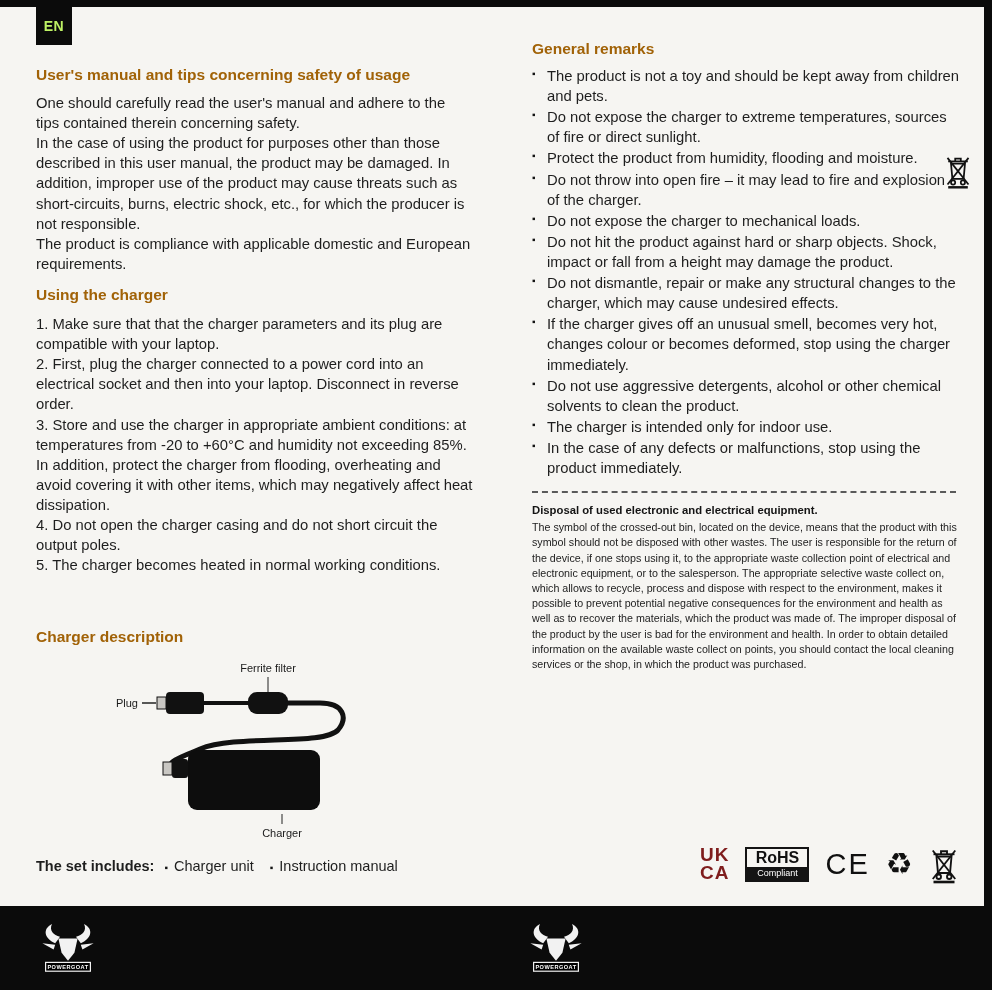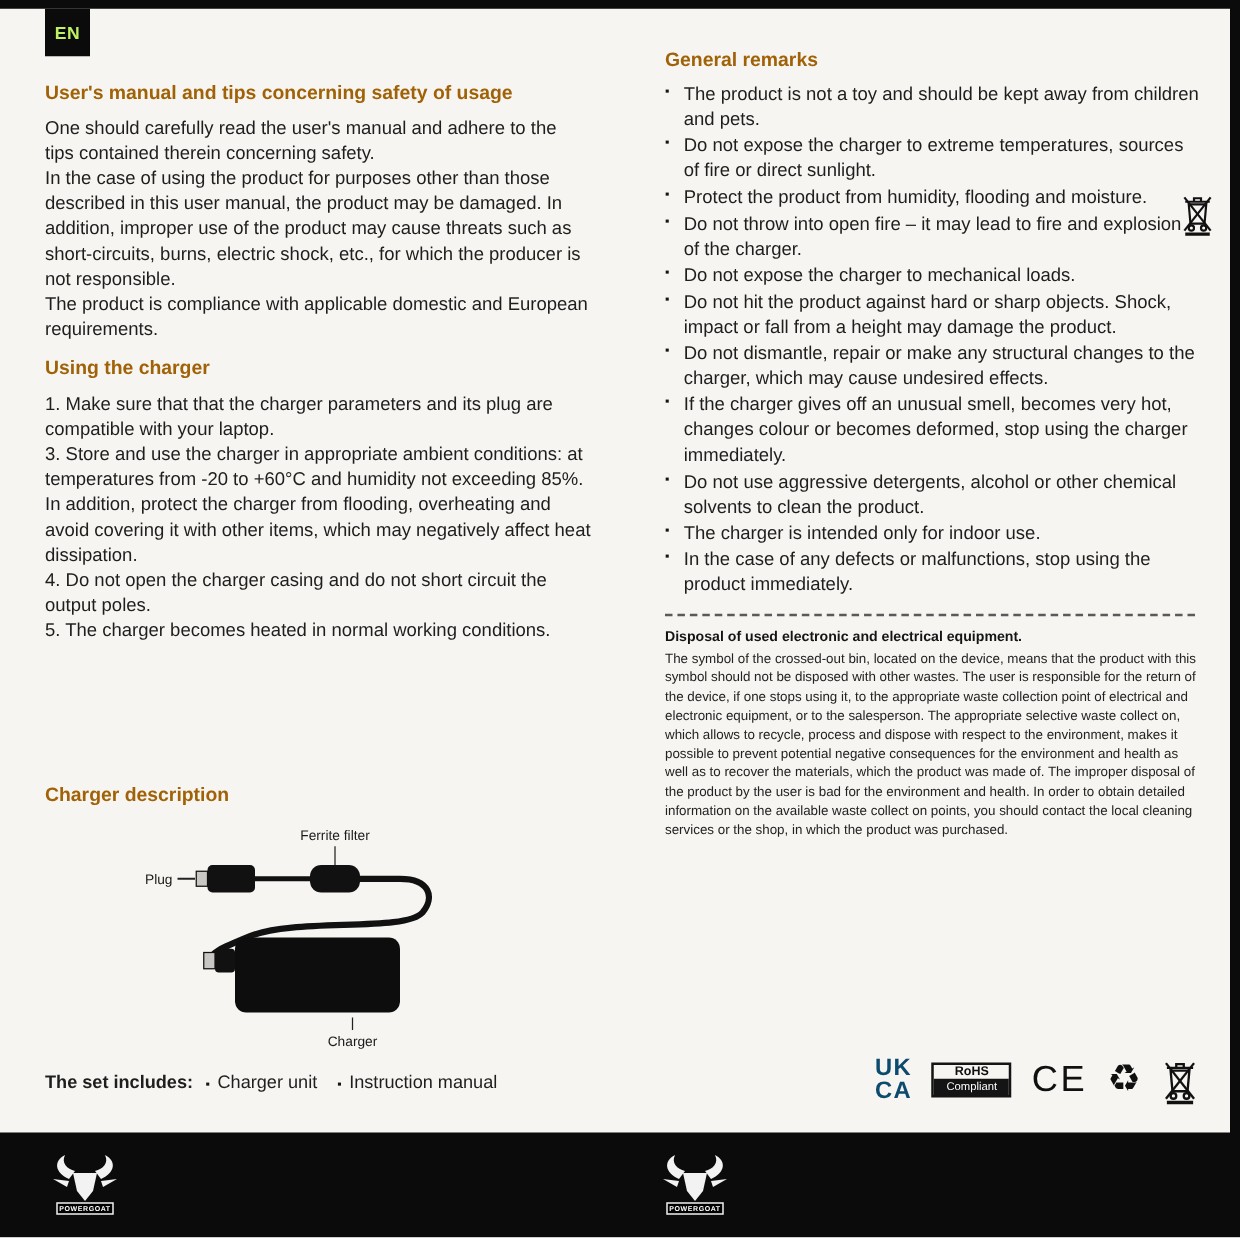--- a/index.html
+++ b/index.html
@@ -37,23 +37,23 @@
   .rcol { position: absolute; left: 532px; top: 40px; width: 428px; }
   .rcol .h { margin-bottom: 8px; }
   .bullet-item { display: flex; font-size: 14.8px; line-height: 1.36; margin-bottom: 1px; }
   .bullet-item .sq { width: 15px; flex: 0 0 15px; padding-top: 1px; }
   .bullet-item .bt { flex: 1; }
   .divider { border-top: 2px dashed #5a5a5a; margin: 13px 0 11px; width: 99%; }
   .disposal-h { font-weight: 700; font-size: 11.3px; margin-bottom: 4px; color: #141414; }
   .disposal-body { font-size: 10.7px; line-height: 1.42; color: #222; }
 
   .marks { position: absolute; left: 700px; top: 844px; display: flex; align-items: center; gap: 16px; }
-  .ukca { font-weight: 800; font-size: 19px; line-height: .95; letter-spacing: 1px; color: #0c4a6e; }
+  .ukca { font-weight: 800; font-size: 19px; line-height: .95; letter-spacing: 1px; color: #7f1d1d; }
   .rohs { border: 2.5px solid #141414; text-align: center; width: 64px; background: #f6f5f2; }
-  .rohs .r1 { font-weight: 700; font-size: 10px; padding: 0 2px; color: #101010; }
+  .rohs .r1 { font-weight: 700; font-size: 16px; padding: 0 2px; color: #101010; }
   .rohs .r2 { background: #141414; color: #fff; font-size: 9px; padding: 1px 2px 2px; font-weight: 400; }
   .ce { font-size: 29px; letter-spacing: 2px; color: #101010; }
   .recycle { font-size: 30px; line-height: 1; color: #101010; }
 
   .weee-margin { position: absolute; left: 944px; top: 152px; }
 
   .footer { position: absolute; left: 0; top: 906px; width: 100%; height: 84px; background: #0b0b0b; }
   .goat { position: absolute; top: 14px; }
   .goat.g1 { left: 36px; }
   .goat.g2 { left: 524px; }
@@ -72,20 +72,21 @@
     <div class="h">User's manual and tips concerning safety of usage</div>
     <div class="body-text">One should carefully read the user's manual and adhere to the tips contained therein concerning safety.
 In the case of using the product for purposes other than those described in this user manual, the product may be damaged. In addition, improper use of the product may cause threats such as short-circuits, burns, electric shock, etc., for which the producer is not responsible.
 The product is compliance with applicable domestic and European requirements.</div>
   </div>
 
   <div class="sec-using">
     <div class="h">Using the charger</div>
     <div class="steps">
         <p class="step">1. Make sure that that the charger parameters and its plug are compatible with your laptop.</p>
+        <p class="step">2. First, plug the charger connected to a power cord into an electrical socket and then into your laptop. Disconnect in reverse order.</p>
         <p class="step">3. Store and use the charger in appropriate ambient conditions: at temperatures from -20 to +60°C and humidity not exceeding 85%. In addition, protect the charger from flooding, overheating and avoid covering it with other items, which may negatively affect heat dissipation.</p>
         <p class="step">4. Do not open the charger casing and do not short circuit the output poles.</p>
         <p class="step">5. The charger becomes heated in normal working conditions.</p>
       </div>
   </div>
 
   <div class="h desc-h">Charger description</div>
 
   <svg class="diagram" width="400" height="190" viewBox="0 0 400 190">
     <text x="228" y="16" text-anchor="middle" font-size="11">Ferrite filter</text>

